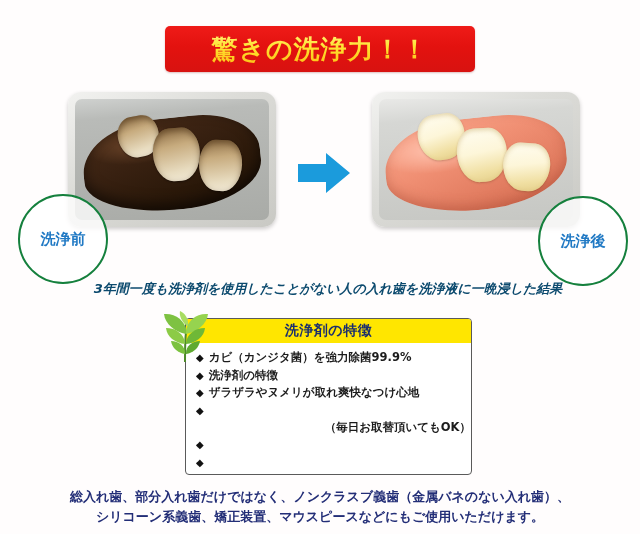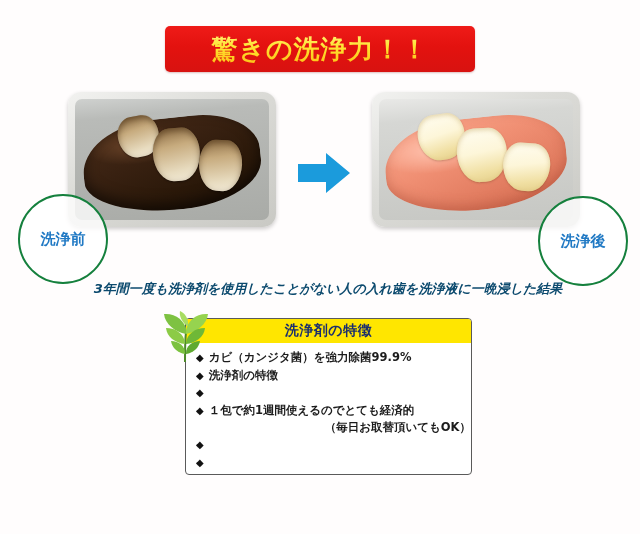--- a/index.html
+++ b/index.html
@@ -303,24 +303,24 @@
       <li class="feature-item">
         <span class="dia">◆</span>
         <span>カビ（カンジタ菌）を強力除菌99.9%</span>
       </li>
       <li class="feature-item">
         <span class="dia">◆</span>
         <span>洗浄剤の特徴</span>
       </li>
       <li class="feature-item">
         <span class="dia">◆</span>
-      </li>
-      <li class="feature-item">
-        <span class="dia">◆</span>
-        <span>１包で約1週間使えるのでとても経済的</span>
+        <span>ザラザラやヌメリが取れ爽快なつけ心地</span>
+      </li>
+      <li class="feature-item">
+        <span class="dia">◆</span>
       </li>
       <li class="feature-item sub">
         <span>（毎日お取替頂いてもOK）</span>
       </li>
       <li class="feature-item">
         <span class="dia">◆</span>
       </li>
       <li class="feature-item">
         <span class="dia">◆</span>
       </li>
@@ -335,14 +335,18 @@
         <path d="M31 24 C42 22 52 14 53 4 C42 3 32 10 31 22 Z" fill="#96d34f"></path>
         <path d="M30 34 C20 33 12 27 11 18 C21 18 29 24 30 33 Z" fill="#8ccb46"></path>
         <path d="M31 34 C41 33 49 27 50 18 C40 18 32 24 31 33 Z" fill="#6fb837"></path>
         <path d="M30 44 C23 43 17 38 16 31 C24 31 30 36 30 43 Z" fill="#7cc23f"></path>
         <path d="M31 44 C38 43 44 38 45 31 C37 31 31 36 31 43 Z" fill="#5faa30"></path>
         <path d="M32 16 C27 12 24 6 25 1 C30 3 34 9 33 16 Z" fill="#a8dc62"></path>
       </g>
     </svg>
   </div>
 
+  <div class="footer">
+    <div>総入れ歯、部分入れ歯だけではなく、ノンクラスブ義歯（金属バネのない入れ歯）、</div>
+    <div>シリコーン系義歯、矯正装置、マウスピースなどにもご使用いただけます。</div>
+  </div>
 
 </div>
 
 </body></html>

